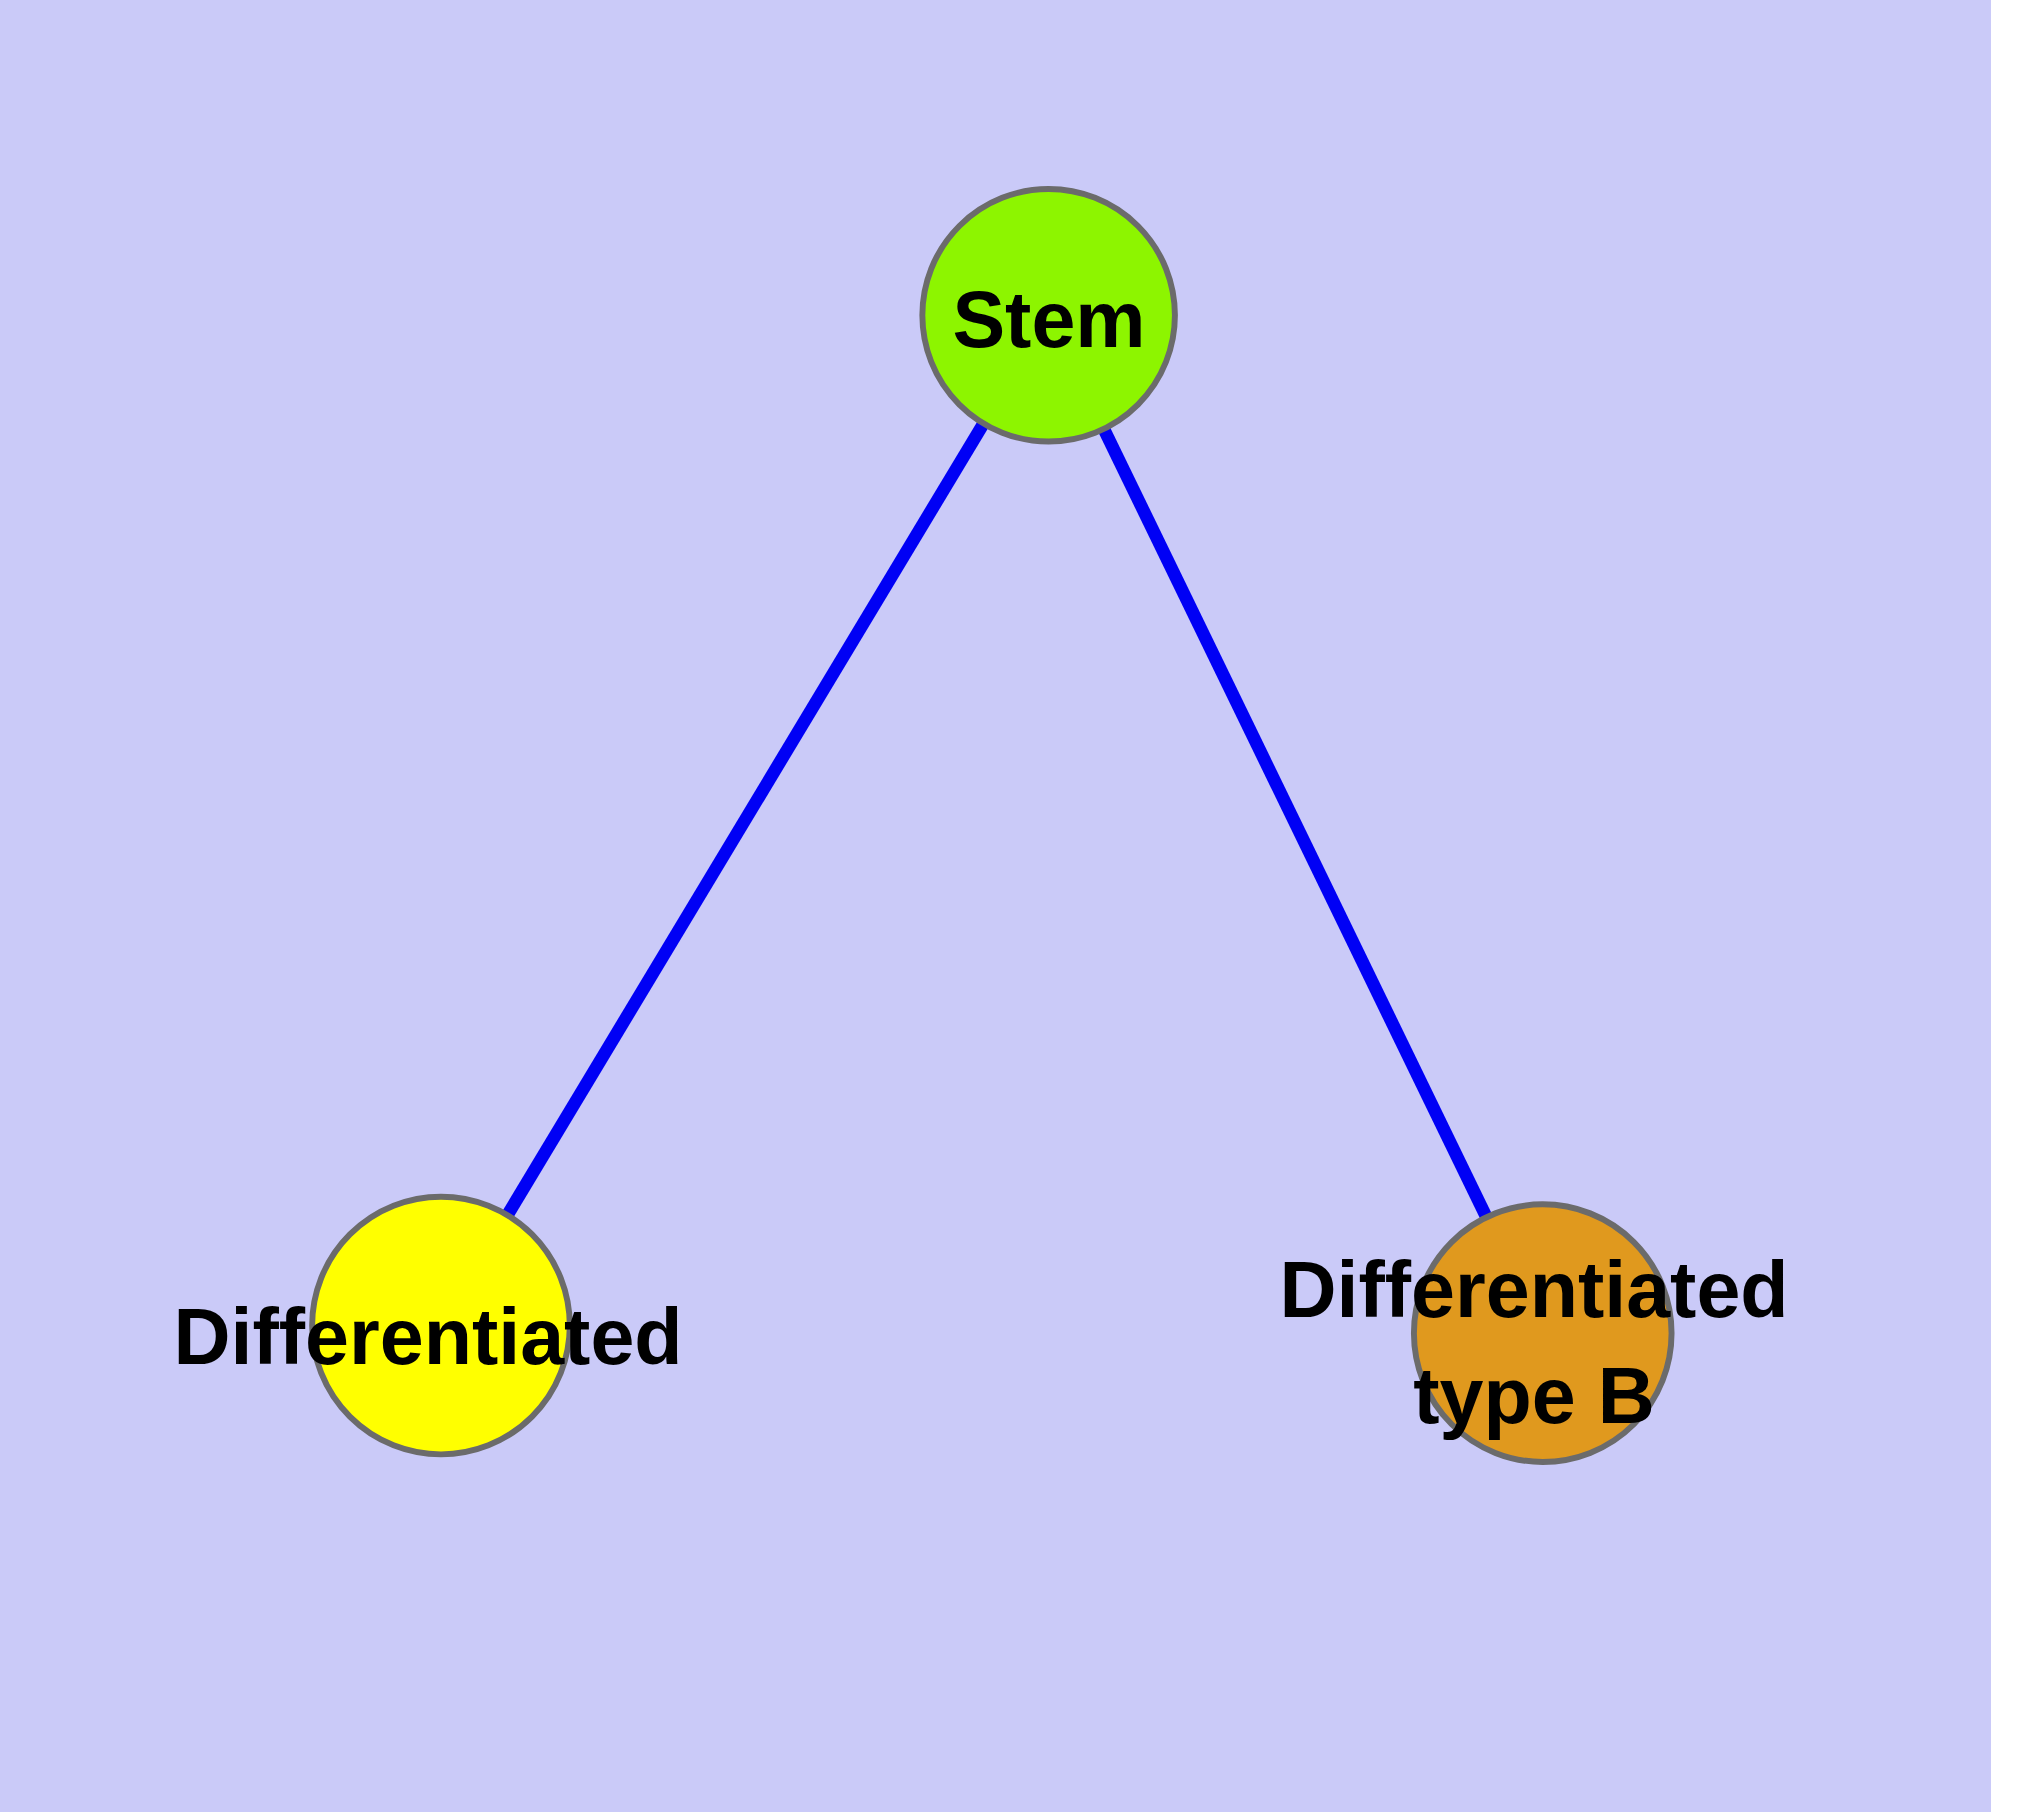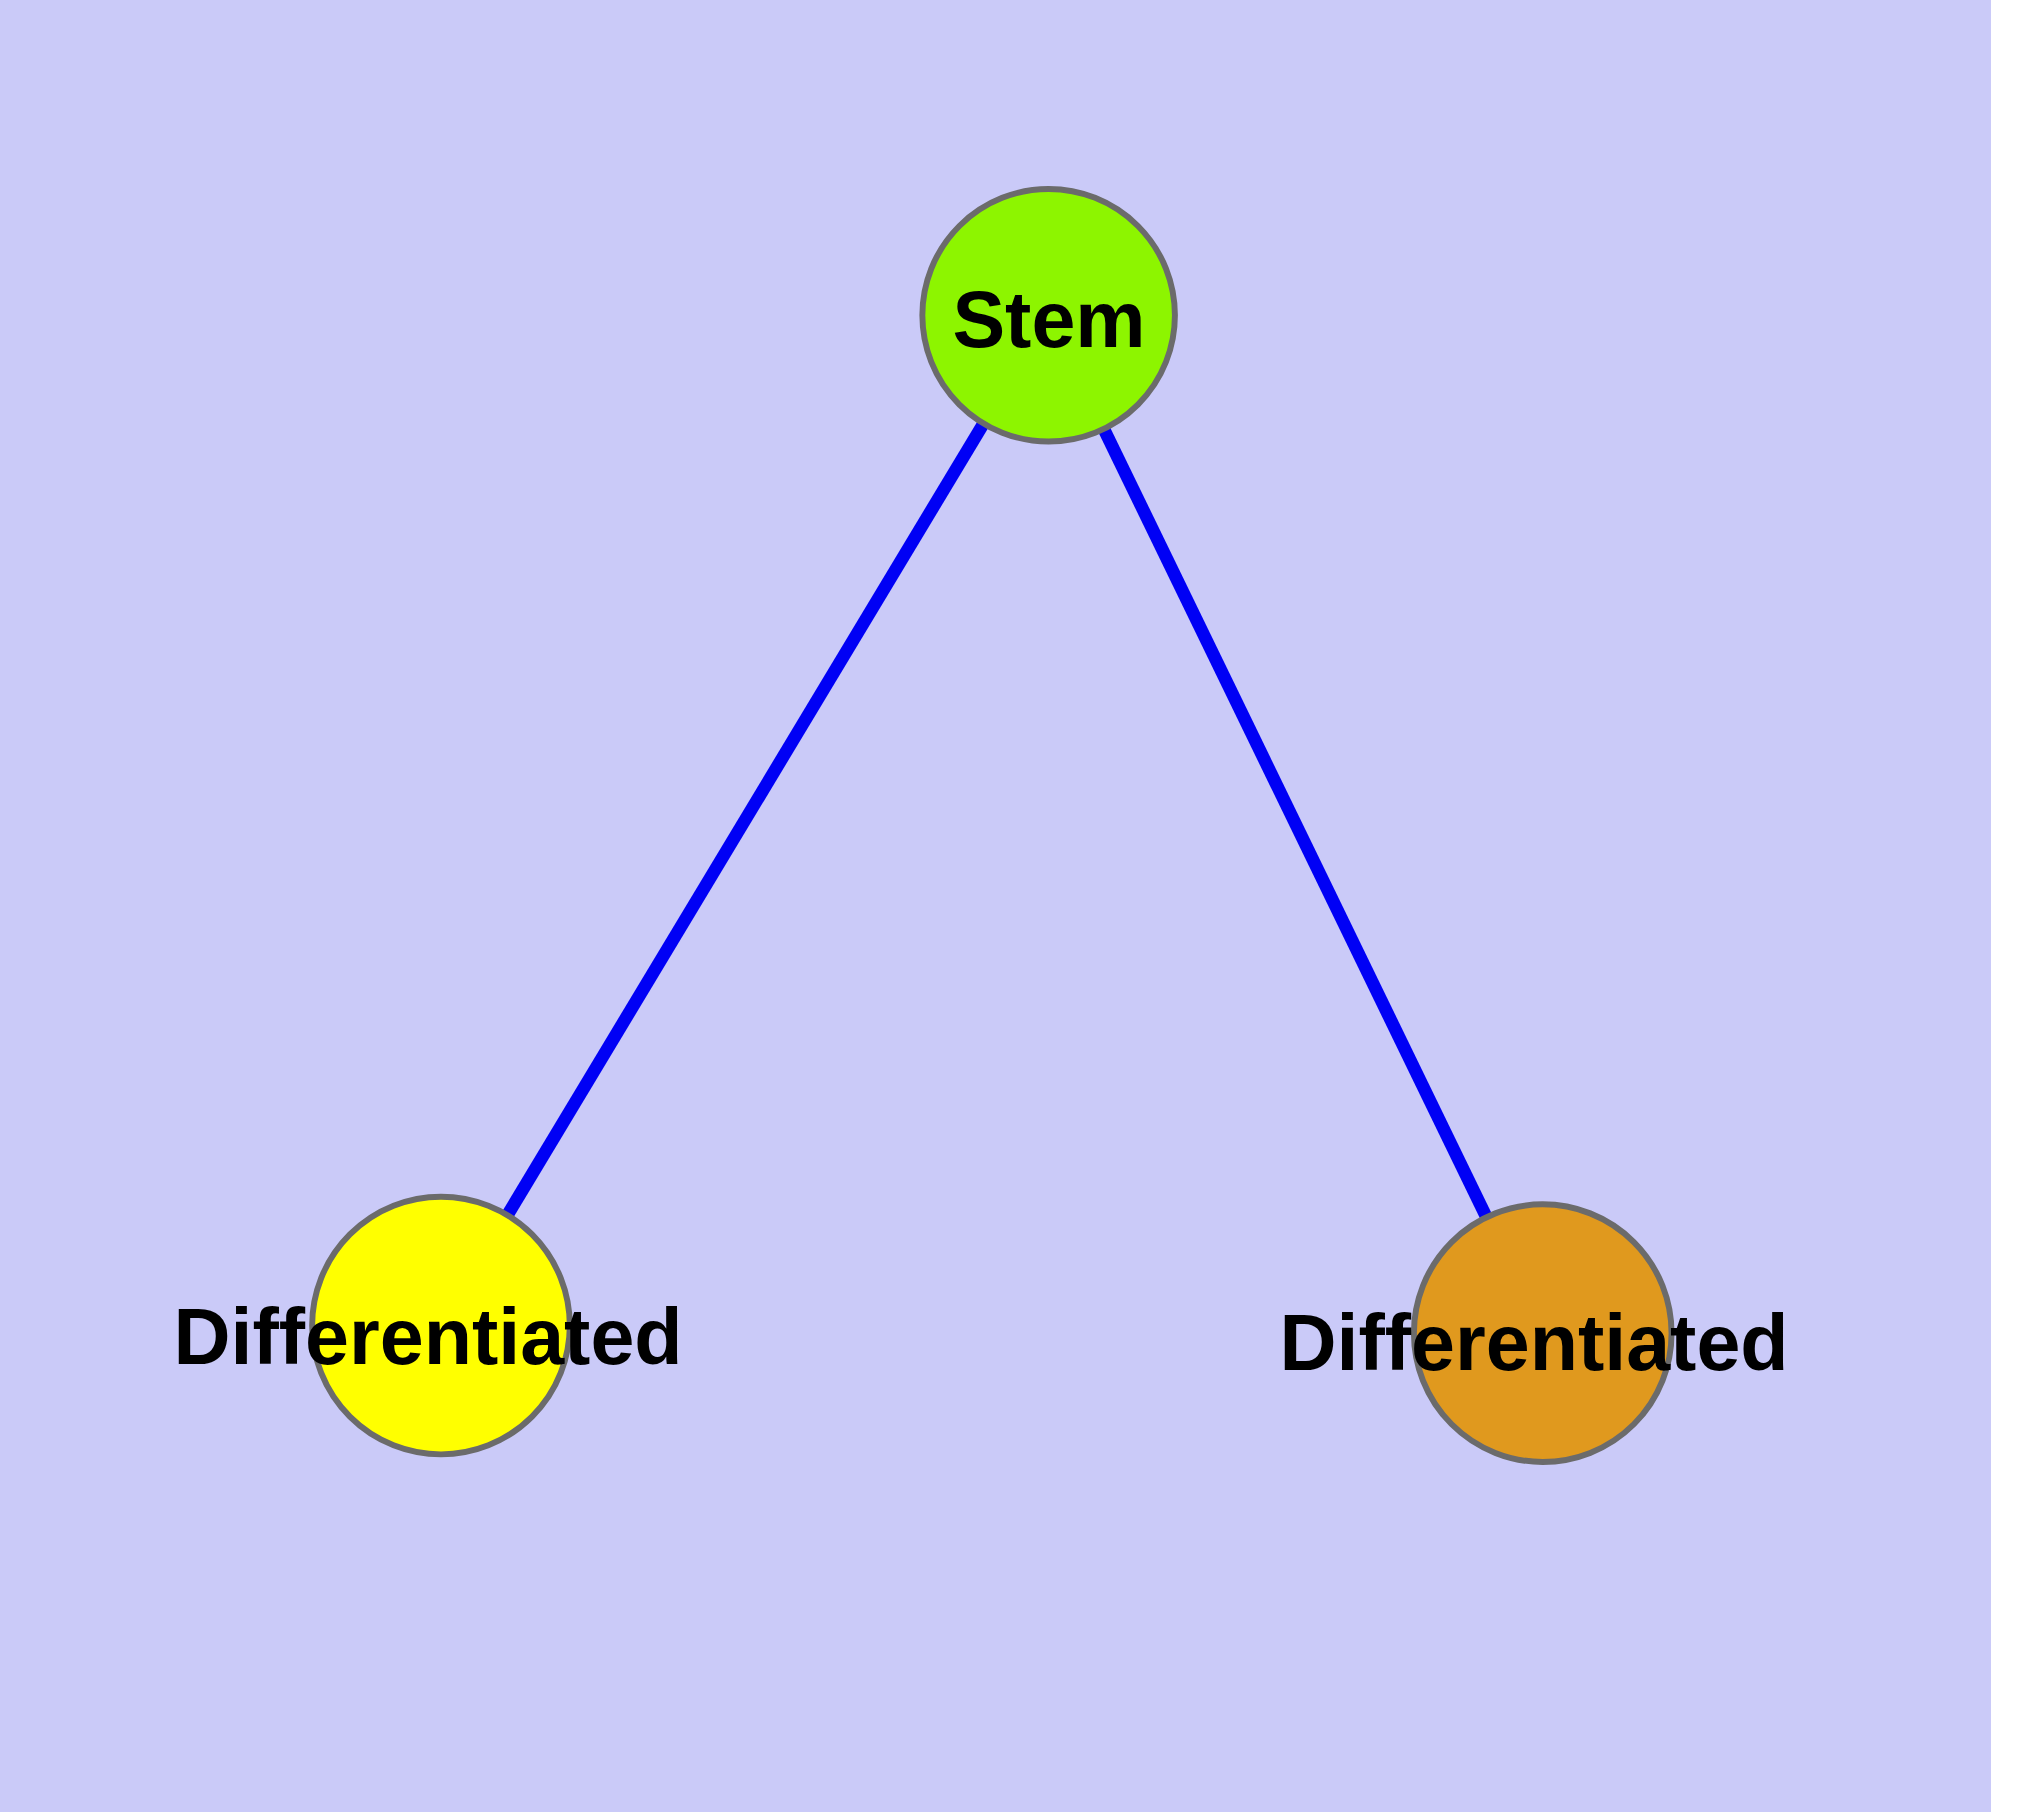--- a/index.html
+++ b/index.html
@@ -60,16 +60,17 @@
   </svg>
 
   <div class="node-label" id="label-stem" style="color: rgb(0, 0, 0);">Stem</div>
 
   <div class="node-label" id="label-a" style="color: rgb(0, 0, 0);">
     <span class="line">Differentiated</span>
   </div>
 
   <div class="node-label" id="label-b" style="color: rgb(0, 0, 0);">
     <span class="line">Differentiated</span>
+    <span class="line">type B</span>
   </div>
 
 </div>
 
 
 </body></html>

